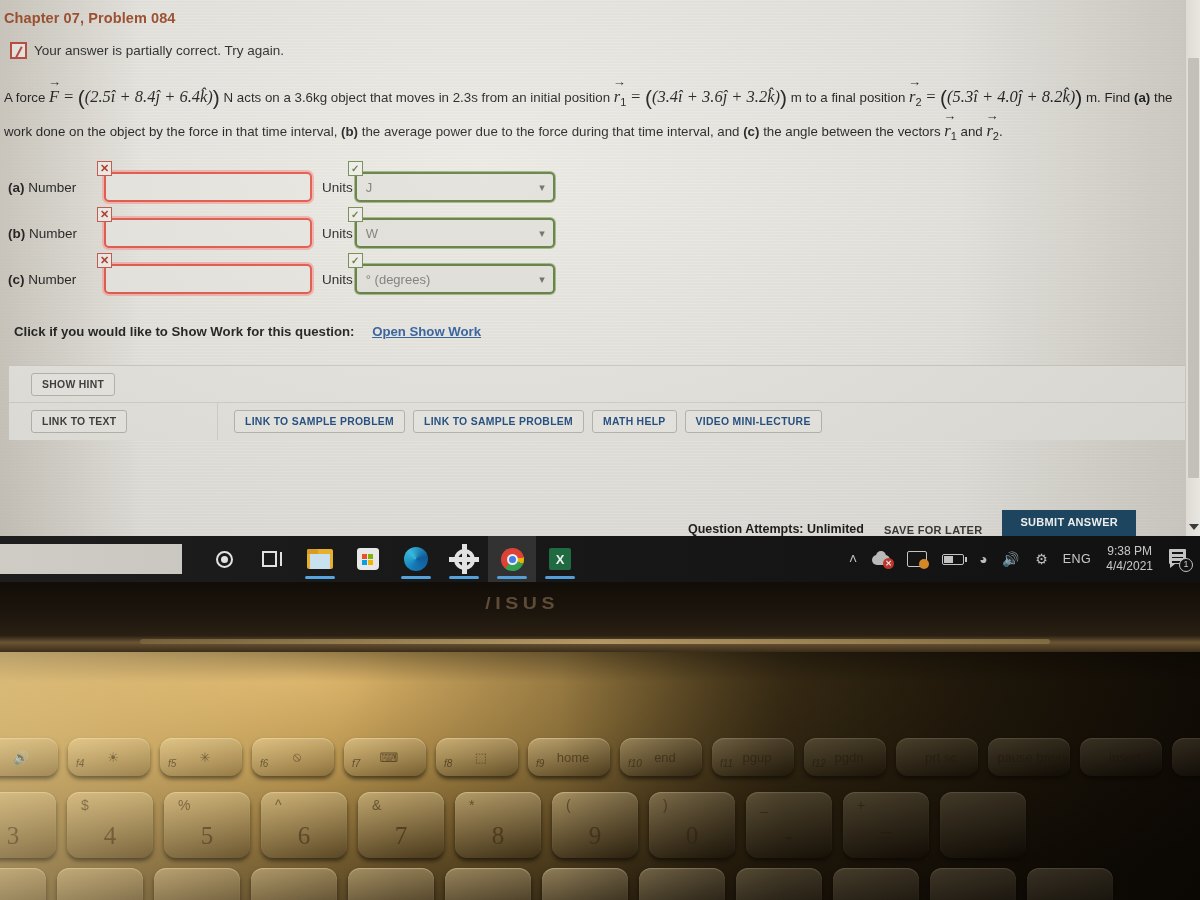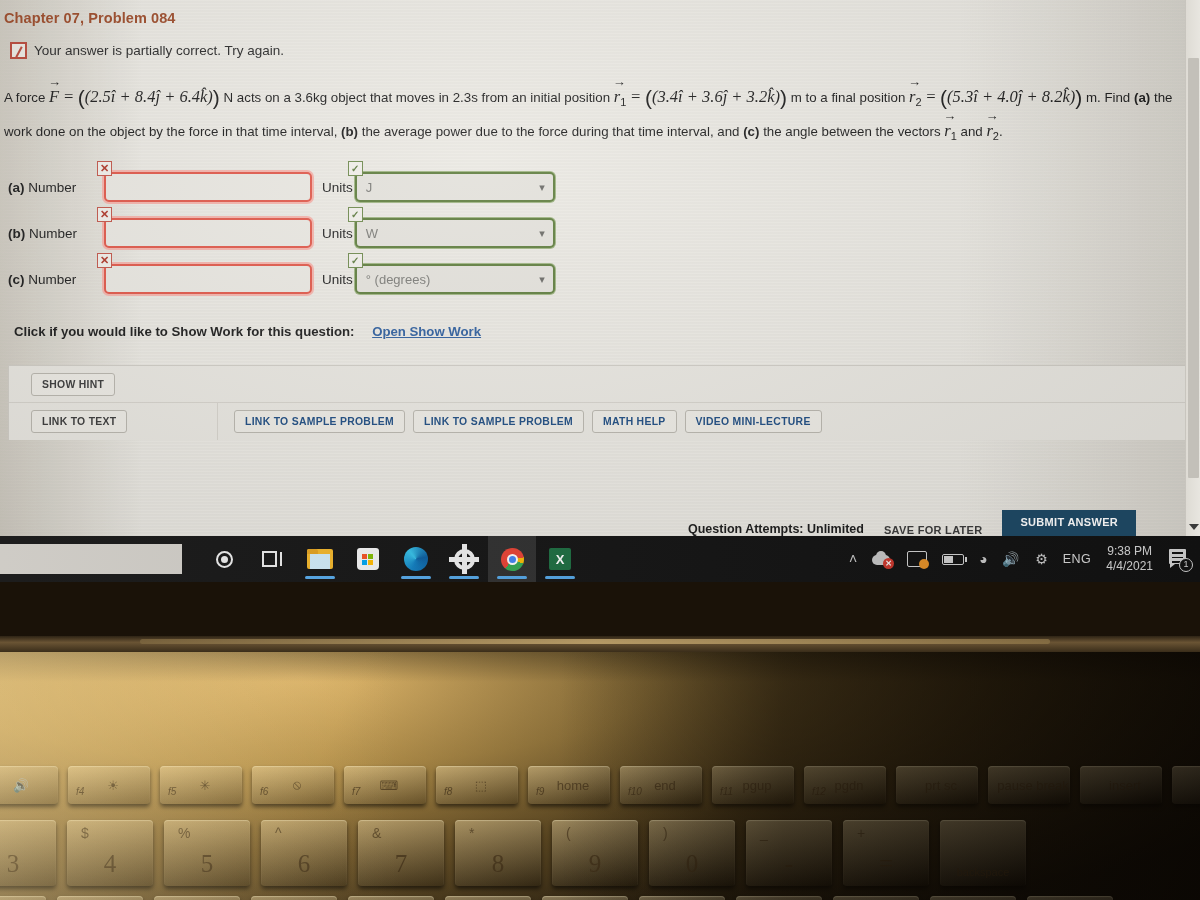--- a/index.html
+++ b/index.html
@@ -255,25 +255,25 @@
     content:""; position:absolute; inset:0;
     background:linear-gradient(115deg, rgba(255,225,160,.35) 0%, rgba(255,220,150,.08) 28%, rgba(0,0,0,.45) 62%, rgba(0,0,0,.72) 100%);
   }
   .speaker-strip{
     position:absolute; left:0; top:0; width:1200px; height:30px;
     background:linear-gradient(180deg, rgba(0,0,0,.35), rgba(0,0,0,0));
   }
 
   .keyrow{ position:absolute; display:flex; z-index:3; }
   .key{
-    position:relative; border-radius:4px;
+    position:relative; border-radius:12px;
     background:linear-gradient(170deg, rgba(255,235,185,.38), rgba(0,0,0,.22));
     box-shadow: 0 3px 4px rgba(0,0,0,.55), inset 0 1px 1px rgba(255,245,210,.35);
     display:flex; align-items:center; justify-content:center;
-    color:rgba(60,44,22,.78); font-size:11px; overflow:hidden;margin-top:28px;
+    color:rgba(60,44,22,.78); font-size:11px; overflow:hidden;
   }
   .krow-f{ left:-24px; top:86px; gap:10px; }
   .krow-f .key{ width:82px; height:38px; font-size:10.5px; }
   .krow-f .key .fk{ position:absolute; left:8px; bottom:7px; font-size:10px; font-style:italic; opacity:.9; }
   .krow-f .key .glyph{ font-size:13px; opacity:.85; margin-left:8px; }
 
   .krow-n{ left:-30px; top:140px; gap:11px; }
   .krow-n .key{ width:86px; height:66px; align-items:flex-end; justify-content:center; padding-bottom:8px; }
   .krow-n .key .big{ font-size:25px; font-family:"Liberation Serif", serif; opacity:.85; }
   .krow-n .key .small{ position:absolute; left:14px; top:5px; font-size:14px; opacity:.8; }
@@ -497,20 +497,23 @@
           <i></i>
           <i></i>
         </div>
       <div class="tail"></div>
       <div class="cnt">1</div>
     </div>
   </div>
 </div>
 
 <div id="laptop">
+  <div class="bezel">
+    <div class="asus-logo">/ISUS</div>
+  </div>
   <div class="hinge">
       <div class="lip"></div>
     </div>
 
   <div class="deck">
     <div class="speaker-strip"></div>
 
     <div class="keyrow krow-f">
       <div class="key">
 

